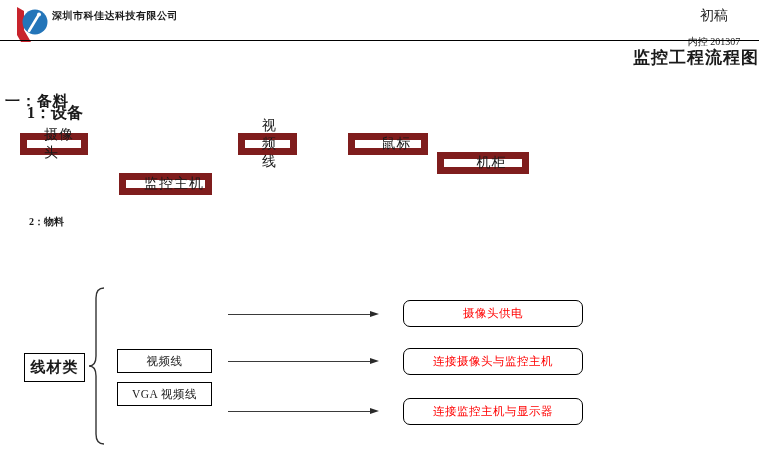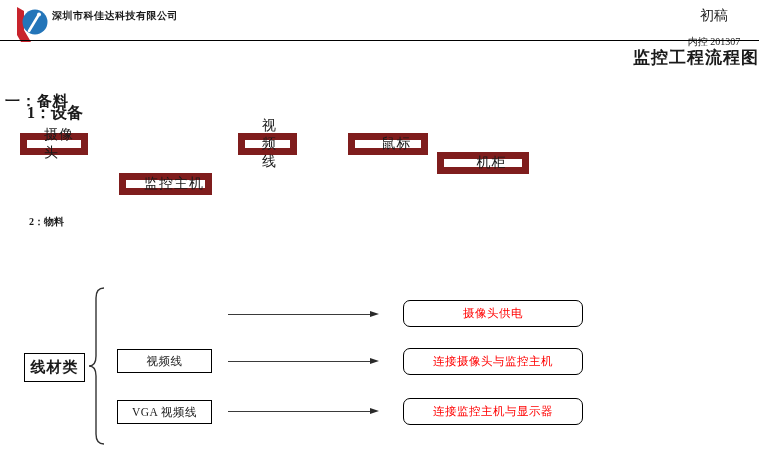--- a/index.html
+++ b/index.html
@@ -34,21 +34,21 @@
   .eq-2 { left:238px; width:59px; }
   .eq-3 { left:348px; width:80px; }
   .eq-4 { left:437px; width:92px;margin-top:19px; }
   
   .cat-box { position:absolute; left:24px; top:353px; width:61px; height:29px;
              border:1.5px solid #000; display:flex; align-items:center; justify-content:center;
              font-size:15px; font-weight:bold; letter-spacing:1px; }
   .brace { position:absolute; left:85px; top:286px; width:24px; height:160px; }
   .mat-box { position:absolute; left:117px; width:95px; height:24px; border:1px solid #000;
              display:flex; align-items:center; justify-content:center; font-size:11.5px; letter-spacing:.5px; }
-  .mat-0 { top:302px; } .mat-1 { top:349px; } .mat-2 { top:400px; }
+  .mat-0 { top:302px; } .mat-1 { top:349px; } .mat-2 { top:382px; }
   .arrow { position:absolute; left:228px; width:148px; height:0; border-top:1.2px solid #3a3a3a; }
   .arrow::after { content:""; position:absolute; right:-3px; top:-4.2px; width:0; height:0;
                   border-left:9px solid #2a2a2a; border-top:3.6px solid transparent; border-bottom:3.6px solid transparent; }
   .ar-0 { top:314px; } .ar-1 { top:361px; } .ar-2 { top:411px; }
   .purpose-box { position:absolute; left:403px; width:180px; height:27px; border:1.4px solid #000;
                  border-radius:7px; display:flex; align-items:center; justify-content:center;
                  font-size:11.5px; letter-spacing:.5px; color:#FF0000; }
   .pb-0 { top:300px; } .pb-1 { top:348px; } .pb-2 { top:398px; }
 </style>
 </head>

